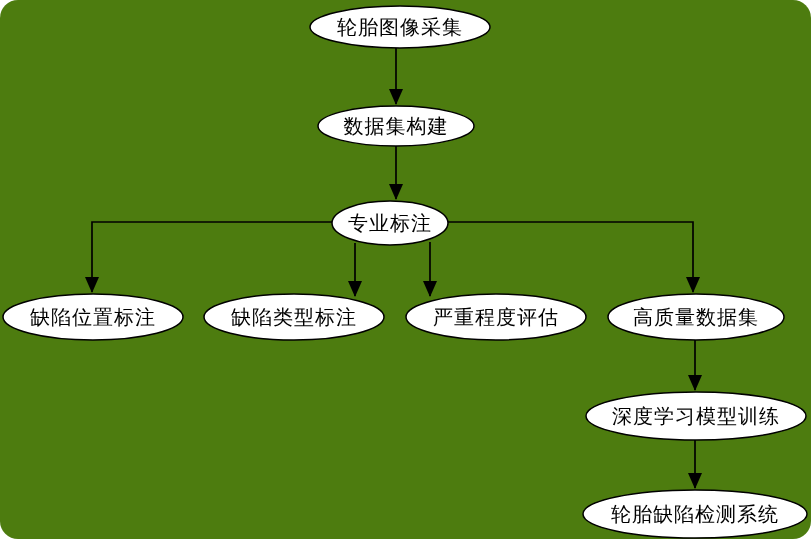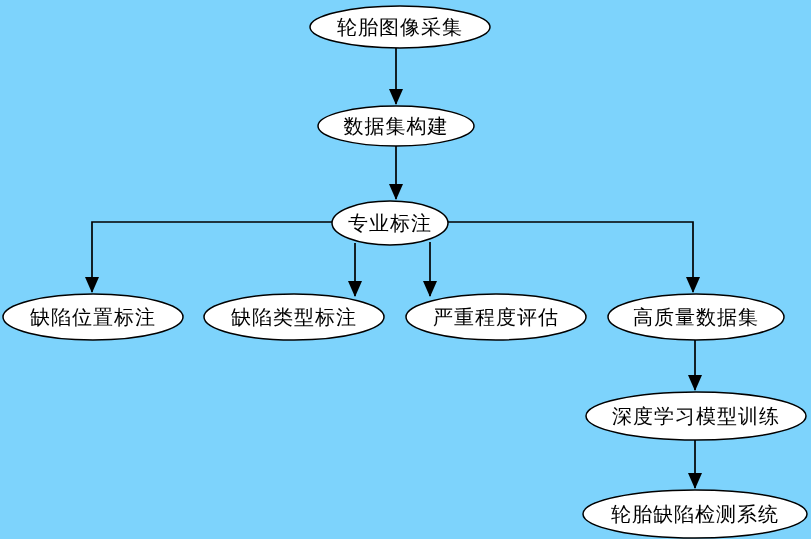--- a/index.html
+++ b/index.html
@@ -4,22 +4,23 @@
 <style>
   html, body {
     margin: 0;
     padding: 0;
     background: #ffffff;
   }
   .canvas {
     position: relative;
     width: 811px;
     height: 539px;
-    background: #7dd3fc;
+    background: #4d7c0f;
     overflow: hidden;
+    border-radius: 18px;
   }
   svg {
     display: block;
   }
   .edge {
     fill: none;
     stroke: #000000;
     stroke-width: 1.7;
   }
   .node-shape {

